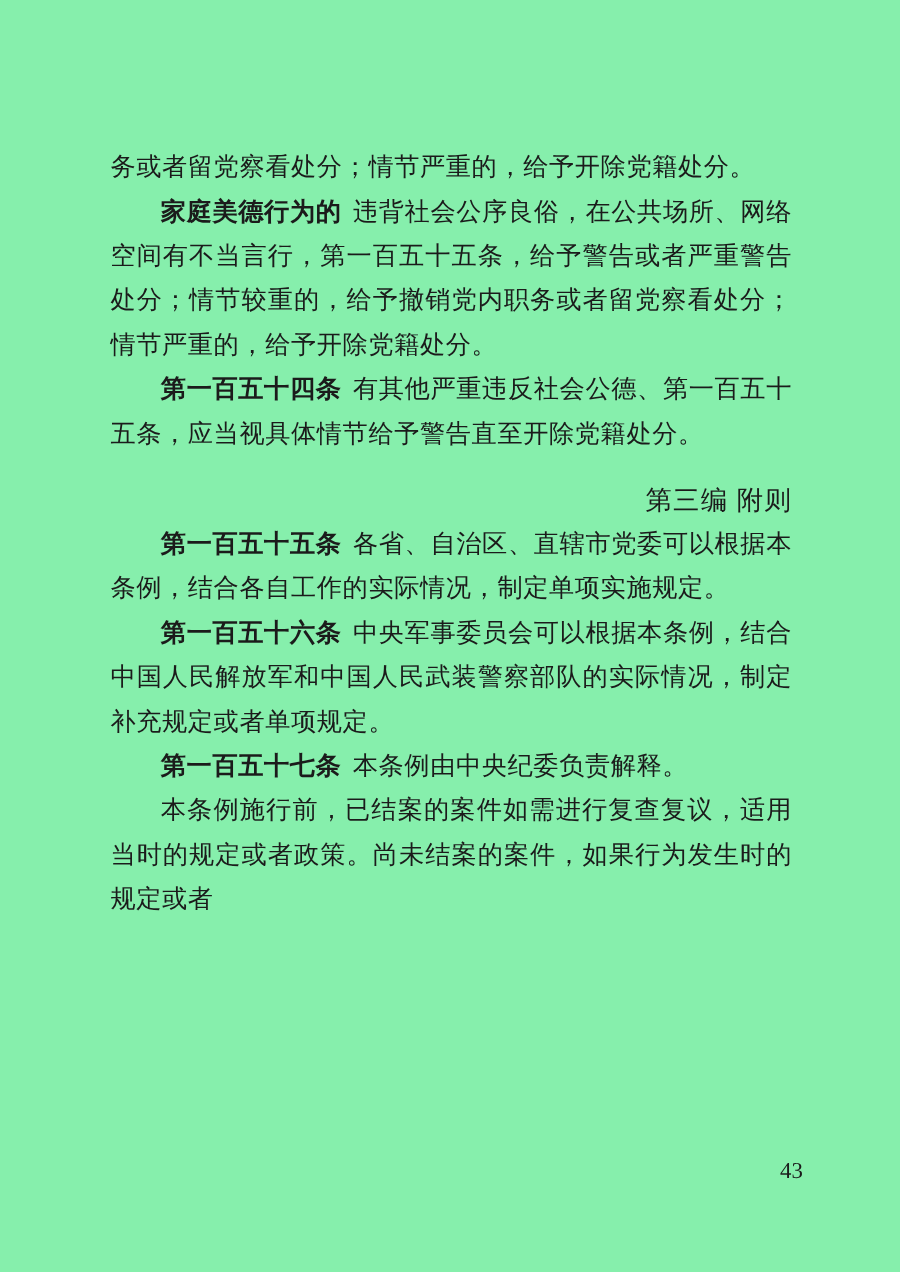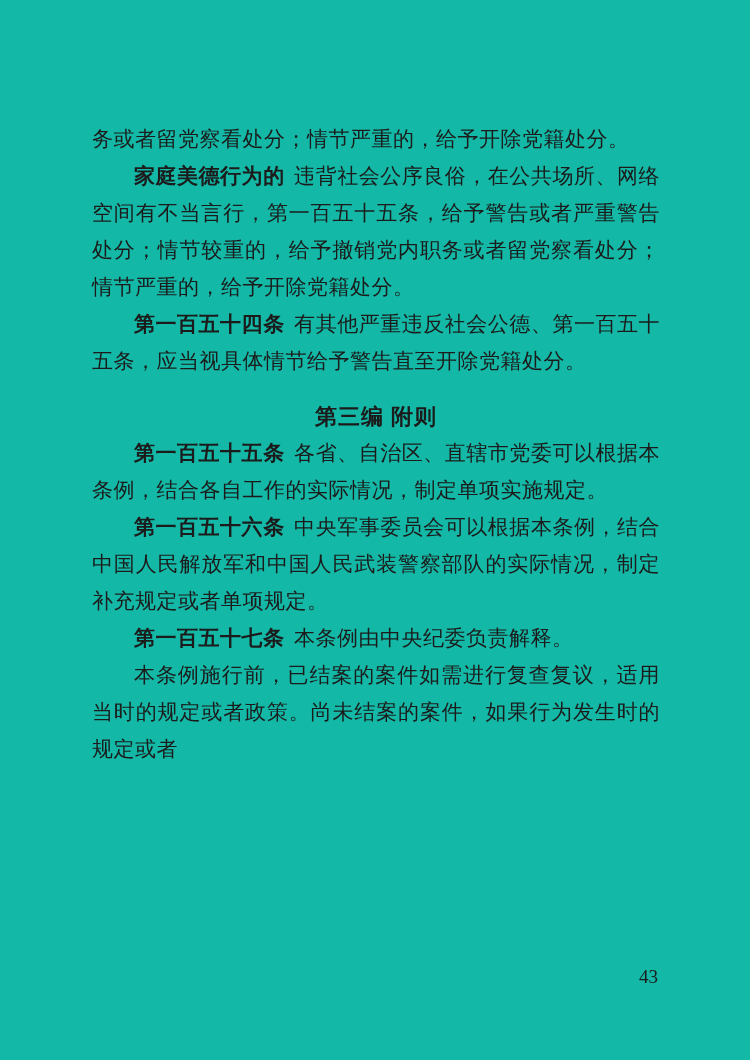--- a/index.html
+++ b/index.html
@@ -4,21 +4,21 @@
 <style>
   html, body {
     margin: 0;
     padding: 0;
     background: #ffffff;
   }
   .page {
     position: relative;
     width: 750px;
     height: 1060px;
-    background: #14b8a6;
+    background: #86efac;
     overflow: hidden;
     color: #1b1b1b;
   }
   .content {
     position: absolute;
     left: 92px;
     top: 121px;
     width: 568px;
     font-family: "Liberation Serif", "DejaVu Serif", serif;
     font-size: 21px;
@@ -31,32 +31,32 @@
   }
   .indent {
     text-indent: 2em;
   }
   .article-term {
     font-weight: 700;
     margin-right: 0.45em;
   }
   .section-heading {
     font-family: "Liberation Sans", "DejaVu Sans", sans-serif;
-    font-weight: 700;
+    font-weight: 400;
     font-size: 22px;
     line-height: 37px;
-    text-align: center;
+    text-align: right;
     text-indent: 0;
     margin: 18px 0 0 0;
     letter-spacing: 1px;
   }
   .page-number {
     position: absolute;
     top: 966px;
-    right: 92px;
+    right: 81px;
     font-family: "Liberation Serif", "DejaVu Serif", serif;
     font-size: 19px;
     color: #1b1b1b;
   }
 </style>
 </head>
 <body>
 
 <div class="page">
   <div class="content">

